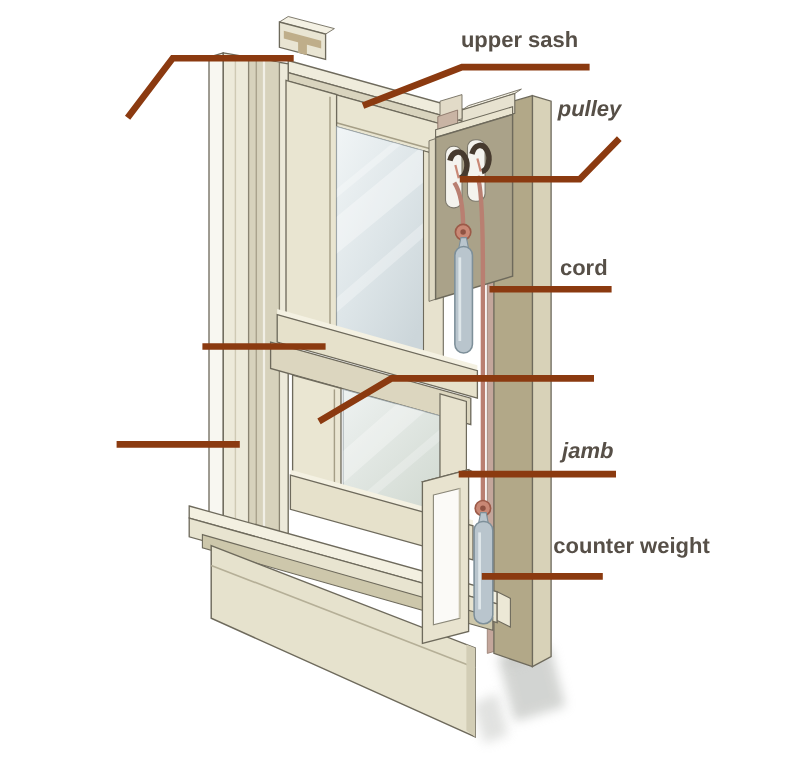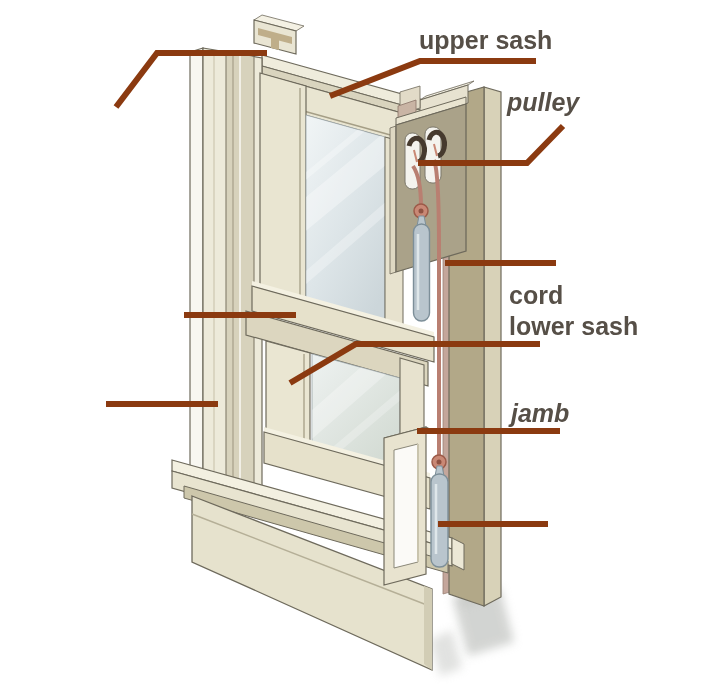--- a/index.html
+++ b/index.html
@@ -2,29 +2,29 @@
 <html><head>
 <meta charset="utf-8">
 <style>
   html,body{margin:0;padding:0;background:#ffffff;}
   .stage{
     position:relative;width:720px;height:691px;background:#ffffff;
     overflow:hidden;font-family:"Liberation Sans",sans-serif;
   }
   .stage svg{position:absolute;left:0;top:0;}
   .lbl{
-    position:absolute;font-weight:bold;font-size:25px;line-height:1.05;
+    position:absolute;font-weight:bold;font-size:20px;line-height:1.05;
     color:#564f47;white-space:nowrap;letter-spacing:0px;
     font-family:"Liberation Sans",sans-serif;
     text-align:right;
   }
   #lbl-parting-bead{left:46px;top:111px;}
   #lbl-upper-sash{left:419px;top:27px;}
   #lbl-pulley{left:507px;top:89px;font-style:italic;}
-  #lbl-cord{left:509px;top:234px;margin-top:48px;}
+  #lbl-cord{left:509px;top:234px;}
   #lbl-meeting-rail{left:44px;top:280px;}
   #lbl-lower-sash{left:509px;top:313px;}
   #lbl-casing{left:76px;top:373px;}
   #lbl-jamb{left:511px;top:400px;font-style:italic;}
   #lbl-counter-weight{left:503px;top:487px;}
   #leader-layer polyline{fill:none;stroke-linecap:butt;stroke-linejoin:miter;}
 </style>
 </head>
 <body>
 
@@ -180,15 +180,15 @@
         <polyline points="540,344 356,344 290,383" stroke="#8b3a10" stroke-width="6" fill="none"></polyline>
         <polyline points="106,404 218,404" stroke="#8b3a10" stroke-width="6" fill="none"></polyline>
         <polyline points="417,431 560,431" stroke="#8b3a10" stroke-width="6" fill="none"></polyline>
         <polyline points="438,524 548,524" stroke="#8b3a10" stroke-width="6" fill="none"></polyline>
       </g>
   </svg>
 
   <div class="lbl" id="lbl-upper-sash">upper sash</div>
   <div class="lbl" id="lbl-pulley">pulley</div>
   <div class="lbl" id="lbl-cord">cord</div>
-  <div class="lbl" id="lbl-lower-sash">lower sash</div>
   <div class="lbl" id="lbl-jamb">jamb</div>
+  <div class="lbl" id="lbl-counter-weight">counter weight</div>
 </div>
 
 </body></html>

